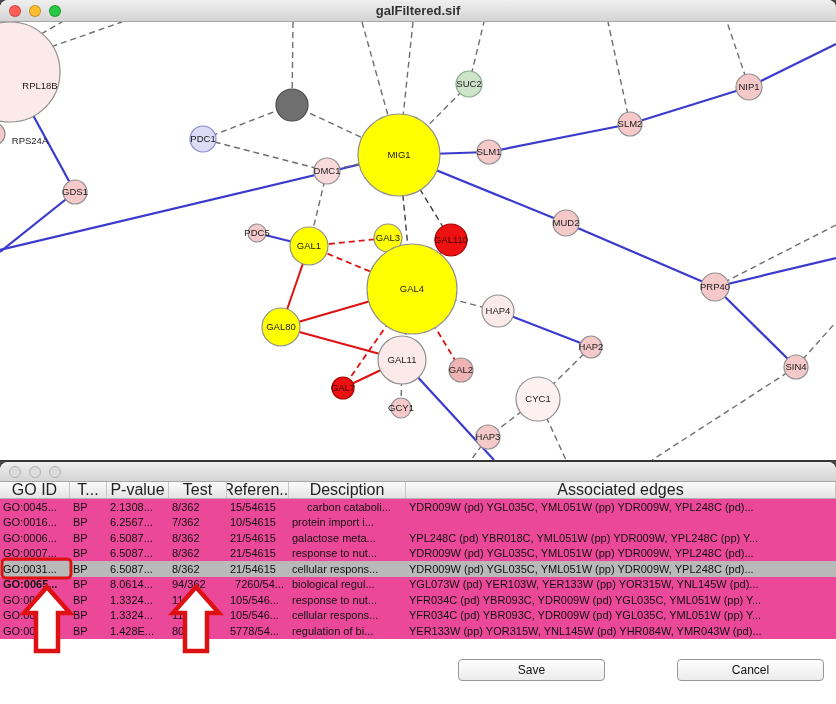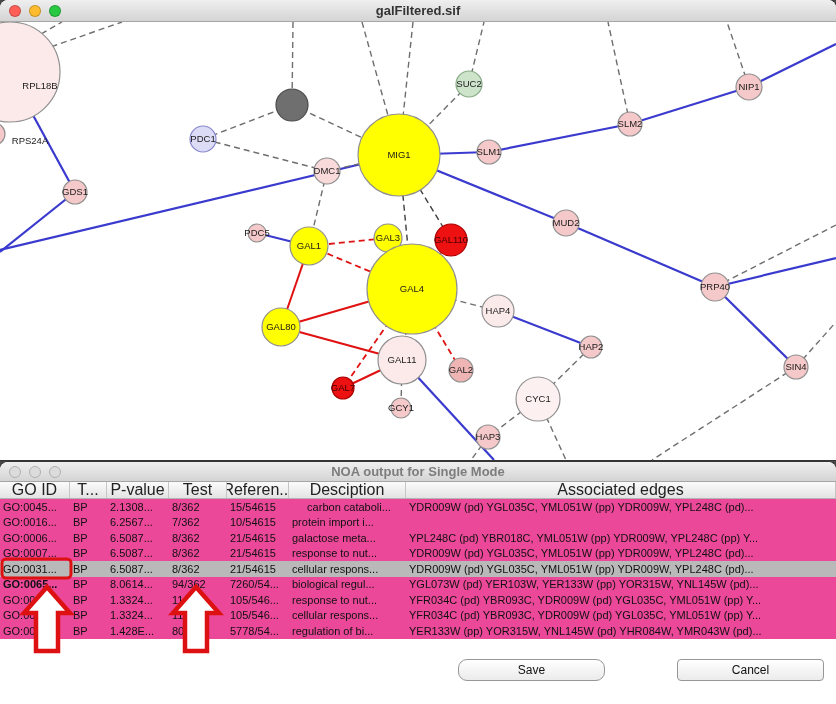--- a/index.html
+++ b/index.html
@@ -41,21 +41,21 @@
   #tbody{position:absolute;left:0;top:37px;width:836px;}
   .tr{display:flex;height:15.5px;align-items:center;background:#ec4899;}
   .tr.selected{background:var(--sel);}
   .td{font-size:11px;color:#111;padding-left:3px;box-sizing:border-box;overflow:hidden;white-space:nowrap;flex:0 0 auto;}
   .btn{
     position:absolute;width:145px;height:20px;border:1px solid #979797;border-radius:4px;
     background:linear-gradient(#ffffff,#ebebeb);
     font-size:12px;color:#111;display:flex;align-items:center;justify-content:center;
     box-shadow:0 1px 0 rgba(255,255,255,.7) inset;
   }
-  #save-button{left:458px;top:197px;border-radius:9px;}
+  #save-button{left:458px;top:197px;}
   #cancel-button{left:677px;top:197px;}
   
   #annotation-layer{position:absolute;left:0;top:0;width:836px;height:704px;z-index:90;pointer-events:none;}
   .annot-rect{fill:none;stroke:var(--annot);stroke-width:3;}
   .annot-arrow{fill:#ffffff;stroke:var(--annot);stroke-width:4.5;stroke-linejoin:miter;}
 </style>
 </head>
 <body>
 
 <div class="window" id="window-graph">
@@ -176,21 +176,20 @@
     </svg>
 </div>
 
 <div class="window" id="window-table">
   <div class="titlebar">
     <div class="lights">
       <span class="light inactive"></span>
       <span class="light inactive"></span>
       <span class="light inactive"></span>
     </div>
-    <span class="title">NOA output for Single Mode</span>
   </div>
   <div id="thead">
       <div class="th" style="width: 70px;">GO ID</div>
       <div class="th" style="width: 37px;">T...</div>
       <div class="th" style="width: 62px;">P-value</div>
       <div class="th" style="width: 58px;">Test</div>
       <div class="th" style="width: 62px;">Referen...</div>
       <div class="th" style="width: 117px;">Desciption</div>
       <div class="th" style="width: 430px;">Associated edges</div>
     </div>
@@ -237,21 +236,21 @@
         <div class="td" style="width: 58px;">8/362</div>
         <div class="td" style="width: 62px;">21/54615</div>
         <div class="td" style="width: 117px;">cellular respons...</div>
         <div class="td" style="width: 430px;">YDR009W (pd) YGL035C, YML051W (pp) YDR009W, YPL248C (pd)...</div>
       </div>
       <div class="tr">
         <div class="td" style="width: 70px; font-weight: bold;">GO:0065...</div>
         <div class="td" style="width: 37px;">BP</div>
         <div class="td" style="width: 62px;">8.0614...</div>
         <div class="td" style="width: 58px;">94/362</div>
-        <div class="td" style="width: 62px;">7260/54...</div>
+        <div class="td" style="width: 62px; text-align: center;">7260/54...</div>
         <div class="td" style="width: 117px;">biological regul...</div>
         <div class="td" style="width: 430px;">YGL073W (pd) YER103W, YER133W (pp) YOR315W, YNL145W (pd)...</div>
       </div>
       <div class="tr">
         <div class="td" style="width: 70px;">GO:0031...</div>
         <div class="td" style="width: 37px;">BP</div>
         <div class="td" style="width: 62px;">1.3324...</div>
         <div class="td" style="width: 58px;">11/362</div>
         <div class="td" style="width: 62px;">105/546...</div>
         <div class="td" style="width: 117px;">response to nut...</div>

